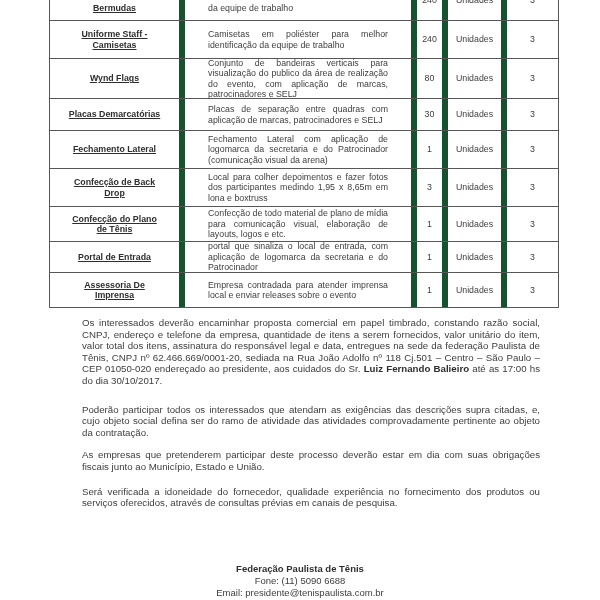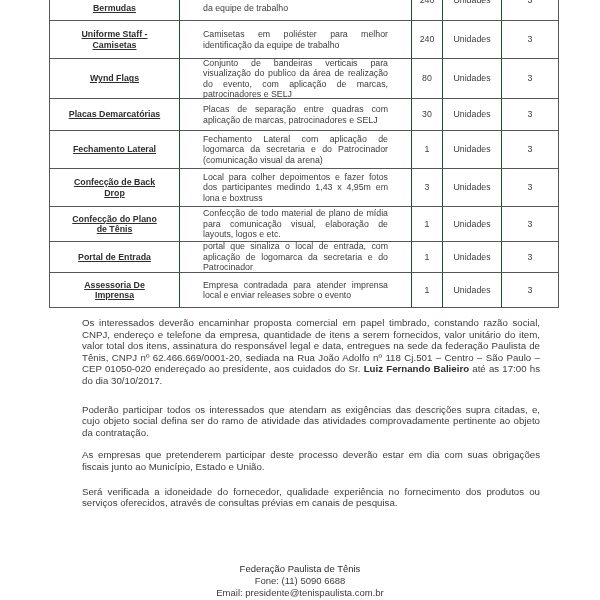--- a/index.html
+++ b/index.html
@@ -12,21 +12,21 @@
   .page { position:relative; width:600px; height:600px; overflow:hidden; background:#fff; }
 
   
   .doc-table {
     position:absolute; left:49px; top:0; width:510px;
     border-left:1px solid #575757; border-right:1px solid #575757;
     font-size:8.8px; line-height:10.5px;
   }
   .trow { display:flex; border-bottom:1px solid #575757; }
   .cell { display:flex; align-items:center; overflow:hidden; }
-  .cell + .cell { border-left:1px solid #14532d; }
+  .cell + .cell { border-left:6px solid #14532d; }
   .cell > span { width:100%; display:block; }
   .c-item { width:129px; padding:2px 16px;align-items:center; }
   .c-item span { text-align:center; font-weight:bold; color:#2e2e2e;text-decoration:underline; }
   .c-desc { width:232px; padding:2px 23px; }
   .c-desc span { text-align:justify; }
   .c-qty  { width:31px; }
   .c-unit { width:59px;justify-content:flex-end; }
   .c-extra{ width:57px; }
   .c-qty span, .c-unit span, .c-extra span { text-align:center; }
 
@@ -48,21 +48,21 @@
   .text-block .bold { font-weight:bold; color:#2e2e2e; }
   #p2 { margin-top:17px; }
   #p3 { margin-top:11px; }
   #p4 { margin-top:13px; }
 
   
   .footer {
     position:absolute; left:0; top:563px; width:600px;
     text-align:center; font-size:9.5px; line-height:12px;
   }
-  .footer .org { font-weight:normal; color:#2e2e2e; }
+  .footer .org { font-weight:bold; color:#2e2e2e; }
 </style>
 </head>
 <body>
 
 <div class="page">
 
   <div class="doc-table">
 
     <div class="trow partial r1">
       <div class="cell c-item">
@@ -152,21 +152,21 @@
       <div class="cell c-extra">
           <span>3</span>
         </div>
     </div>
 
     <div class="trow r6">
       <div class="cell c-item">
           <span>Confecção de Back Drop</span>
         </div>
       <div class="cell c-desc">
-          <span>Local para colher depoimentos e fazer fotos dos participantes medindo 1,43 x 4,95m em lona e boxtruss</span>
+          <span>Local para colher depoimentos e fazer fotos dos participantes medindo 1,95 x 8,65m em lona e boxtruss</span>
         </div>
       <div class="cell c-qty">
           <span>3</span>
         </div>
       <div class="cell c-unit">
           <span>Unidades</span>
         </div>
       <div class="cell c-extra">
           <span>3</span>
         </div>

